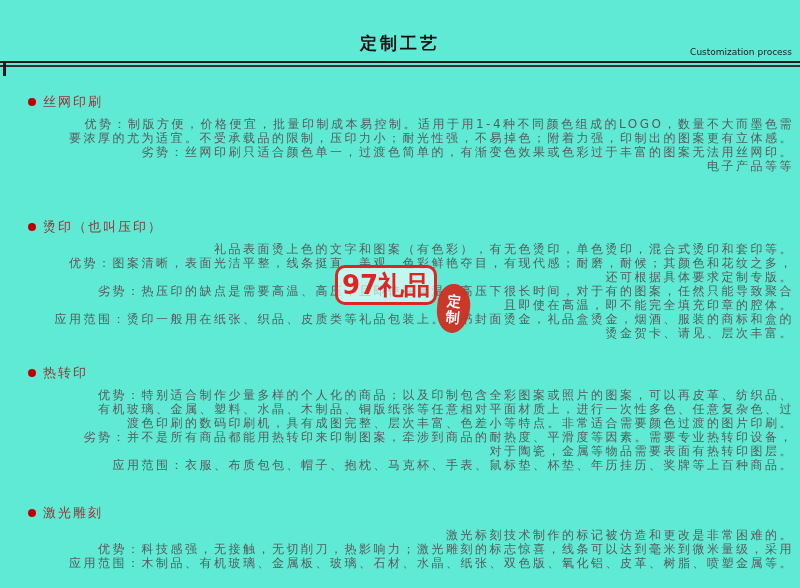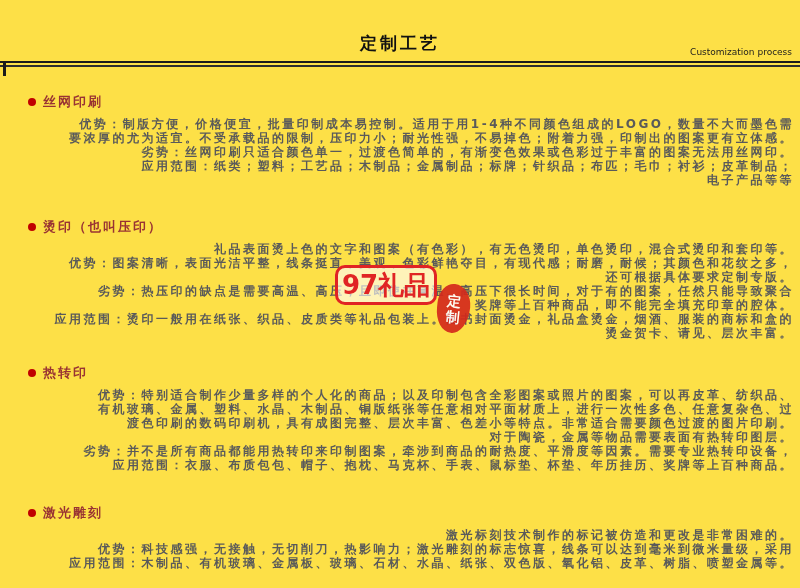--- a/index.html
+++ b/index.html
@@ -1,19 +1,19 @@
 <!DOCTYPE html>
 <html><head>
 <meta charset="utf-8">
 <style>
   html,body{margin:0;padding:0;background:#fff;}
   #page{
     position:relative;
     width:800px;height:588px;
-    background:#fde047;
+    background:#5eead4;
     overflow:hidden;
     font-family:"DejaVu Sans","Liberation Sans",sans-serif;
   }
   
   .header-title{
     position:absolute;top:32px;left:0;width:100%;
     text-align:center;
     font-size:17px;font-weight:bold;color:#111;
     letter-spacing:3px;
   }
@@ -24,21 +24,21 @@
     margin-left:40px;
   }
   .rule{position:absolute;top:61px;left:0;width:100%;}
   .rule .a{height:2px;background:#1b1b1b;}
   .rule .g{height:2px;background:transparent;}
   .rule .b{height:2px;background:#2e2e2e;}
   .left-tick{
     position:absolute;left:3px;top:61px;width:3px;height:15px;background:#1b1b1b;
   }
   
-  .section{position:absolute;left:28px;right:6px;font-weight:bold;}
+  .section{position:absolute;left:28px;right:6px;}
   .sec-head{display:flex;align-items:center;height:14px;}
   .bullet{
     display:inline-block;width:8px;height:8px;border-radius:50%;
     background:#c00000;margin-right:7px;flex:0 0 auto;
   }
   .sec-title{
     font-size:13px;color:#993333;letter-spacing:2px;white-space:nowrap;
   }
   .sec-body{margin-top:8px;padding-left:12px;text-align:right;}
   .body-line{
@@ -84,52 +84,51 @@
 
   <div class="section" id="section-1">
     <div class="sec-head">
       <span class="bullet"></span>
       <span class="sec-title">丝网印刷</span>
     </div>
     <div class="sec-body">
         <div class="body-line">优势：制版方便，价格便宜，批量印制成本易控制。适用于用1-4种不同颜色组成的LOGO，数量不大而墨色需</div>
         <div class="body-line">要浓厚的尤为适宜。不受承载品的限制，压印力小；耐光性强，不易掉色；附着力强，印制出的图案更有立体感。</div>
         <div class="body-line">劣势：丝网印刷只适合颜色单一，过渡色简单的，有渐变色效果或色彩过于丰富的图案无法用丝网印。</div>
-        <div class="body-line">应用范围：纸类；塑料；工艺品；木制品；金属制品；标牌；针织品；布匹；毛巾；衬衫；皮革制品；</div>
         <div class="body-line">电子产品等等</div>
       </div>
   </div>
 
   <div class="section" id="section-2">
     <div class="sec-head">
       <span class="bullet"></span>
       <span class="sec-title">烫印（也叫压印）</span>
     </div>
     <div class="sec-body">
         <div class="body-line">礼品表面烫上色的文字和图案（有色彩），有无色烫印，单色烫印，混合式烫印和套印等。</div>
         <div class="body-line">优势：图案清晰，表面光洁平整，线条挺直，美观，色彩鲜艳夺目，有现代感；耐磨，耐候；其颜色和花纹之多，</div>
         <div class="body-line">还可根据具体要求定制专版。</div>
         <div class="body-line">劣势：热压印的缺点是需要高温、高压，且即使在高温、高压下很长时间，对于有的图案，任然只能导致聚合</div>
-        <div class="body-line">奖牌等上百种商品，即不能完全填充印章的腔体。</div>
+        <div class="body-line">且即使在高温，即不能完全填充印章的腔体。</div>
         <div class="body-line">应用范围：烫印一般用在纸张、织品、皮质类等礼品包装上。图书封面烫金，礼品盒烫金，烟酒、服装的商标和盒的</div>
         <div class="body-line">烫金贺卡、请见、层次丰富。</div>
       </div>
   </div>
 
   <div class="section" id="section-3">
     <div class="sec-head">
       <span class="bullet"></span>
       <span class="sec-title">热转印</span>
     </div>
     <div class="sec-body">
         <div class="body-line">优势：特别适合制作少量多样的个人化的商品；以及印制包含全彩图案或照片的图案，可以再皮革、纺织品、</div>
         <div class="body-line">有机玻璃、金属、塑料、水晶、木制品、铜版纸张等任意相对平面材质上，进行一次性多色、任意复杂色、过</div>
         <div class="body-line">渡色印刷的数码印刷机，具有成图完整、层次丰富、色差小等特点。非常适合需要颜色过渡的图片印刷。</div>
+        <div class="body-line">劣势：并不是所有商品都能用热转印来印制图案，牵涉到商品的耐热度、平滑度等因素。需要专业热转印设备，</div>
         <div class="body-line">对于陶瓷，金属等物品需要表面有热转印图层。</div>
-        <div class="body-line">劣势：并不是所有商品都能用热转印来印制图案，牵涉到商品的耐热度、平滑度等因素。需要专业热转印设备，</div>
         <div class="body-line">应用范围：衣服、布质包包、帽子、抱枕、马克杯、手表、鼠标垫、杯垫、年历挂历、奖牌等上百种商品。</div>
       </div>
   </div>
 
   <div class="section" id="section-4">
     <div class="sec-head">
       <span class="bullet"></span>
       <span class="sec-title">激光雕刻</span>
     </div>
     <div class="sec-body">

